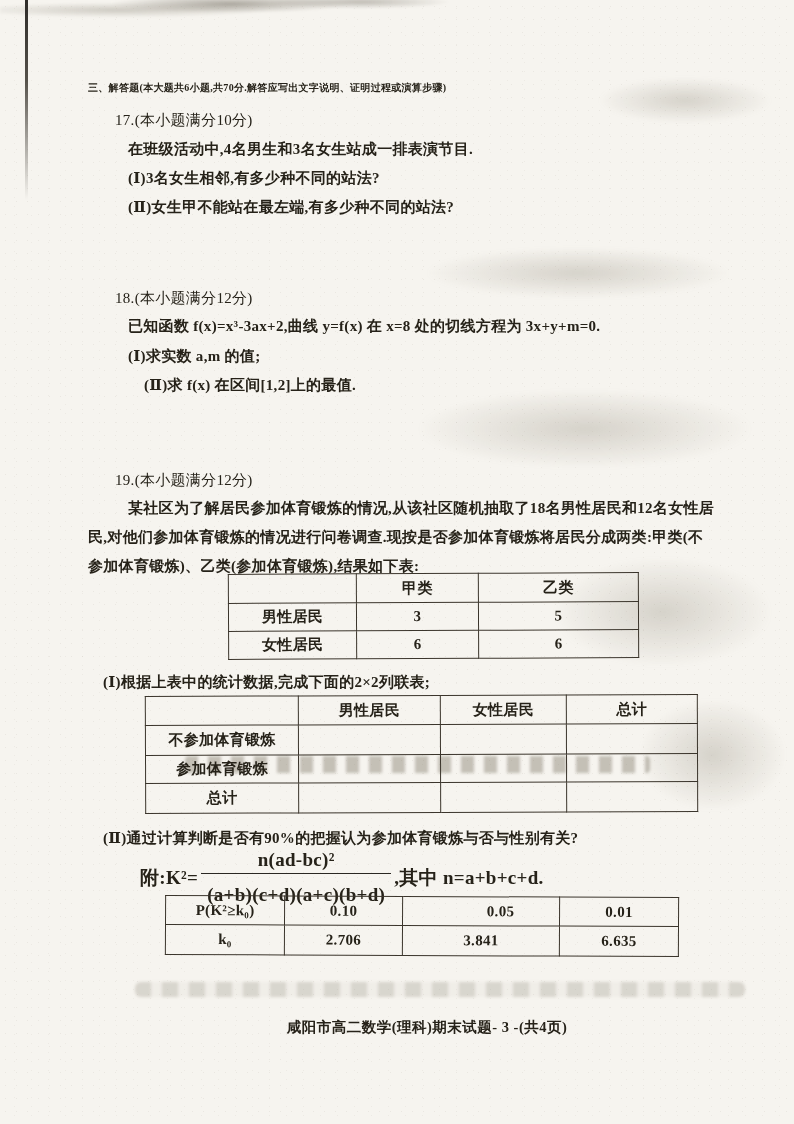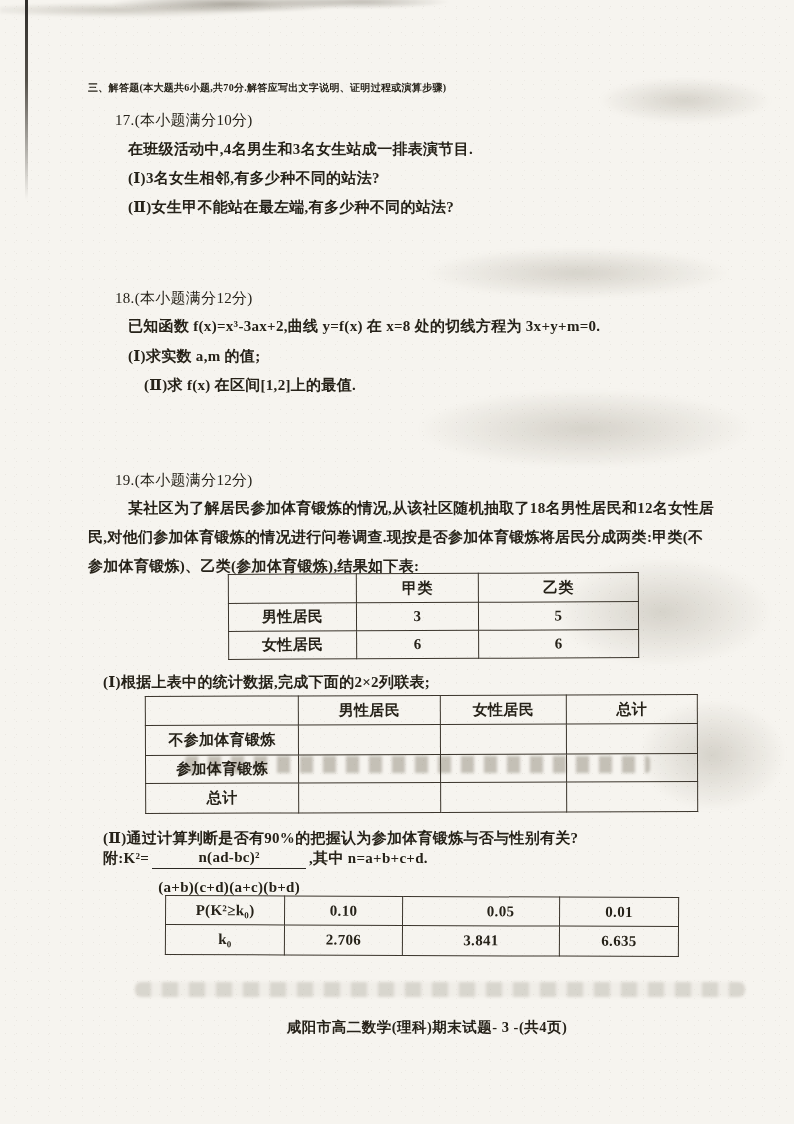--- a/index.html
+++ b/index.html
@@ -47,24 +47,25 @@
     overflow:hidden;
     font-weight:600;
     letter-spacing:0.3px;
   }
   .t1 { transform:rotate(-0.25deg); }
   .t2 { transform:rotate(-0.2deg); }
   .t3 { transform:rotate(0.25deg); }
   .formula {
     position:absolute;
     display:flex;
-    align-items:flex-start;
-    font-size:15px;
+    align-items:center;
+    font-size:19px;
     font-weight:600;
     letter-spacing:0.3px;
+    margin-left:37px;
   }
   .frac {
     display:inline-flex;
     flex-direction:column;
     text-align:center;
     margin:0 3px;
   }
   .frac .num { padding:0 10px 2px 10px; }
   .frac .den { border-top:1.5px solid #2a2722; padding:10px 6px 0 6px; }
   .footer-line {

